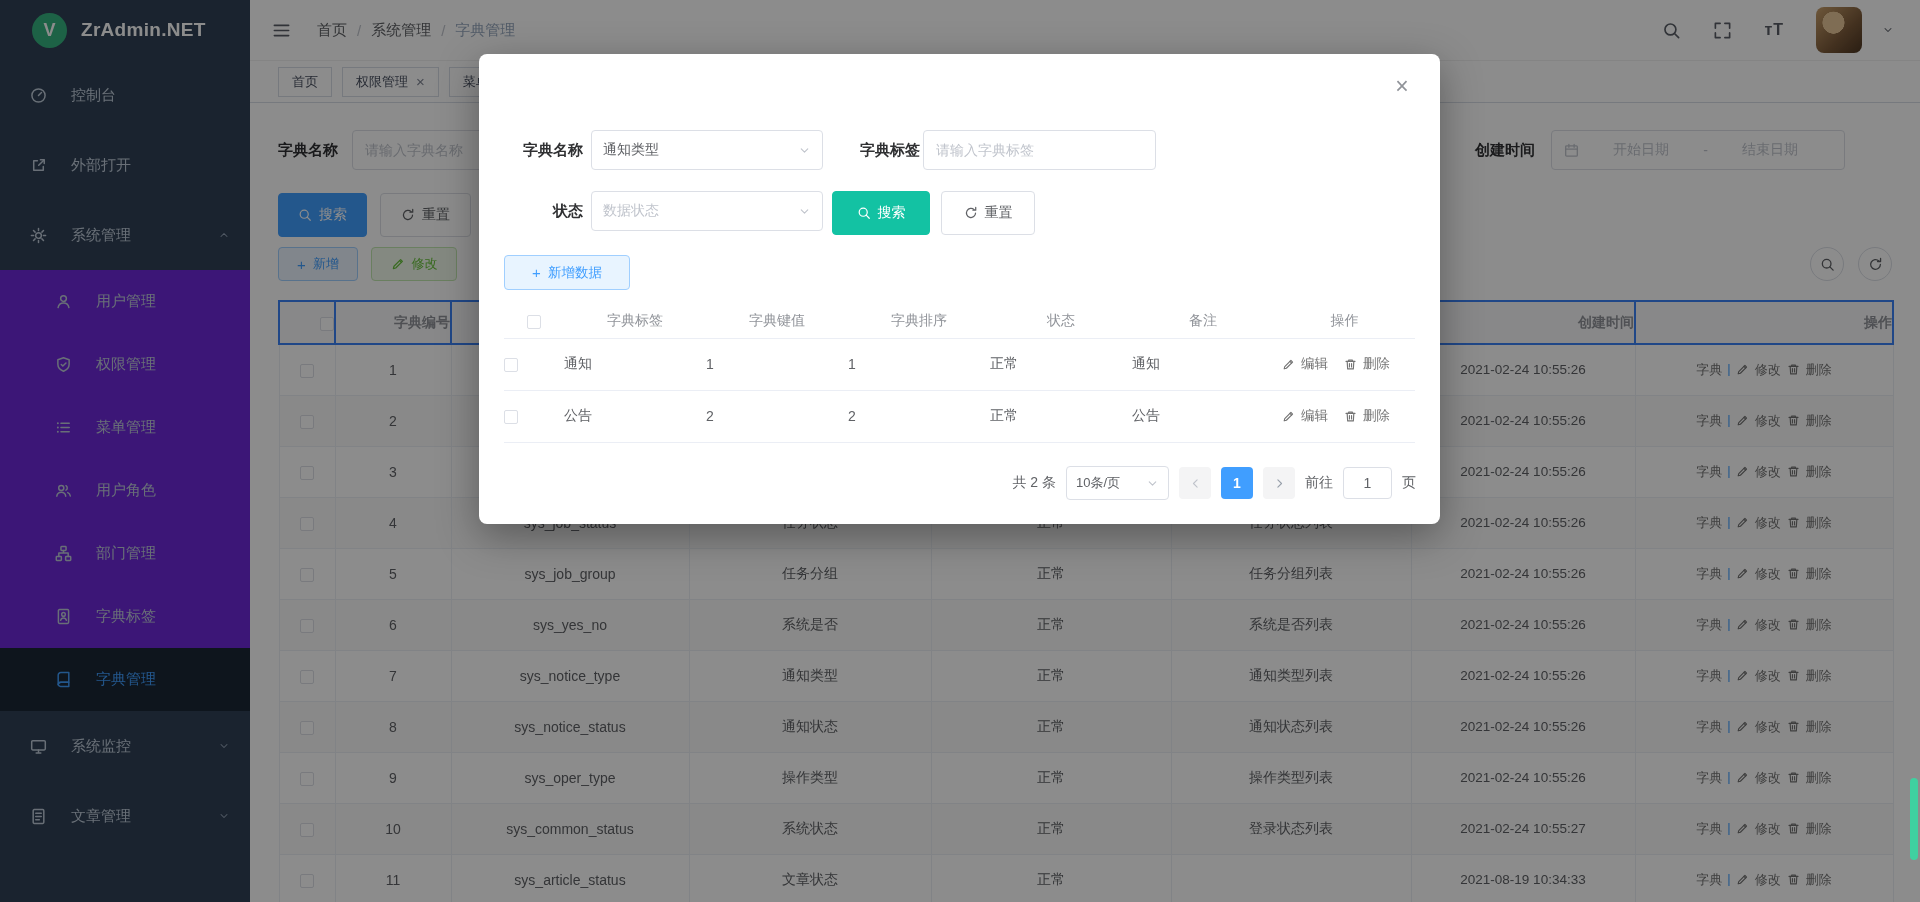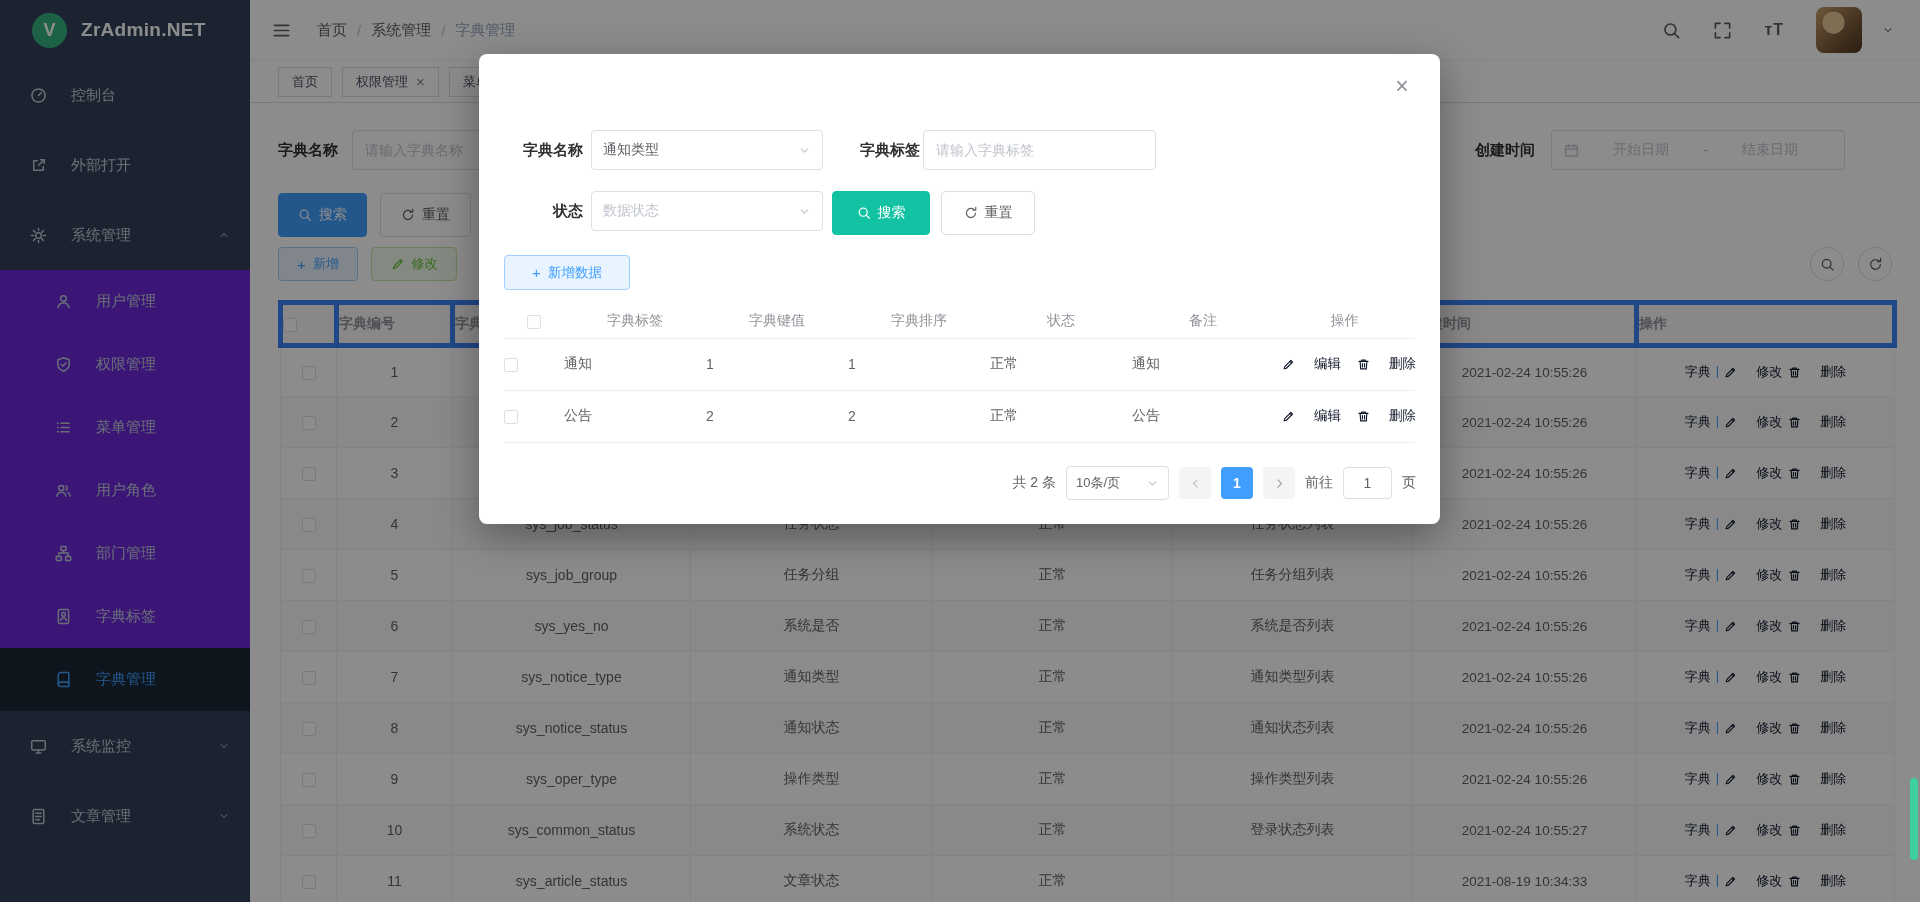--- a/index.html
+++ b/index.html
@@ -60,27 +60,27 @@
 .toolbar-row{position:absolute;left:28px;top:144px;right:28px;height:34px;}
 .btn-add{position:absolute;left:0;top:0;height:34px;width:80px;background:#ecf5ff;border-color:#a0cfff;color:#409eff;font-size:13px;}
 .btn-edit{position:absolute;left:93px;top:0;height:34px;width:86px;background:#f0f9eb;border-color:#c2e7b0;color:#67c23a;font-size:13px;}
 .tool-icons{position:absolute;right:0;top:0;display:flex;gap:14px;}
 .circle-icon{width:34px;height:34px;border:1px solid #dcdfe6;border-radius:50%;background:#fff;color:#606266;display:inline-flex;align-items:center;justify-content:center;cursor:pointer;}
 .circle-icon .icon{width:15px;height:15px;}
 
 
 .data-table{border-collapse:collapse;table-layout:fixed;}
 #main-table{position:absolute;left:28px;top:197px;width:1614px;font-size:14px;}
-#main-table th{height:43px;background:#f8f8f9;color:#909399;font-weight:700;border:5px solid #3b82f6;text-align:left;font-size:14px;}
+#main-table th{height:43px;background:#f8f8f9;color:#909399;font-weight:700;border:2px solid #3b82f6;text-align:right;font-size:14px;}
 #main-table td{height:51px;border:1px solid #ebeef5;text-align:center;color:#606266;background:#fff;}
 #main-table tr.striped td{background:#fafafa;}
 td.tlink{color:#409eff;cursor:pointer;}
 td.time{font-size:13.5px;}
 td.ops{font-size:13px;white-space:nowrap;}
-.ops .link{color:#0f172a;cursor:pointer;display:inline-flex;align-items:center;gap:19px;margin:0 3px;vertical-align:middle;}
+.ops .link{color:#737373;cursor:pointer;display:inline-flex;align-items:center;gap:6px;margin:0 3px;vertical-align:middle;}
 .ops .sep{color:#409eff;margin:0 2px;}
 .ops .icon{width:13px;height:13px;}
 .checkbox{display:inline-block;width:14px;height:14px;border:1px solid #dcdfe6;border-radius:2px;background:#fff;cursor:pointer;vertical-align:middle;}
 
 
 .overlay{position:absolute;inset:0;background:rgba(0,0,0,0.45);z-index:10;}
 .dialog{position:absolute;left:479px;top:54px;width:961px;height:470px;background:#fff;border-radius:8px;z-index:11;box-shadow:0 12px 40px rgba(0,0,0,.35);}
 .dlg-close{position:absolute;top:22px;right:28px;width:20px;height:20px;color:#909399;font-size:23px;cursor:pointer;display:flex;align-items:center;justify-content:center;}
 .frow{position:absolute;left:0;width:100%;height:40px;}
 .frow>*{position:absolute;top:0;}

